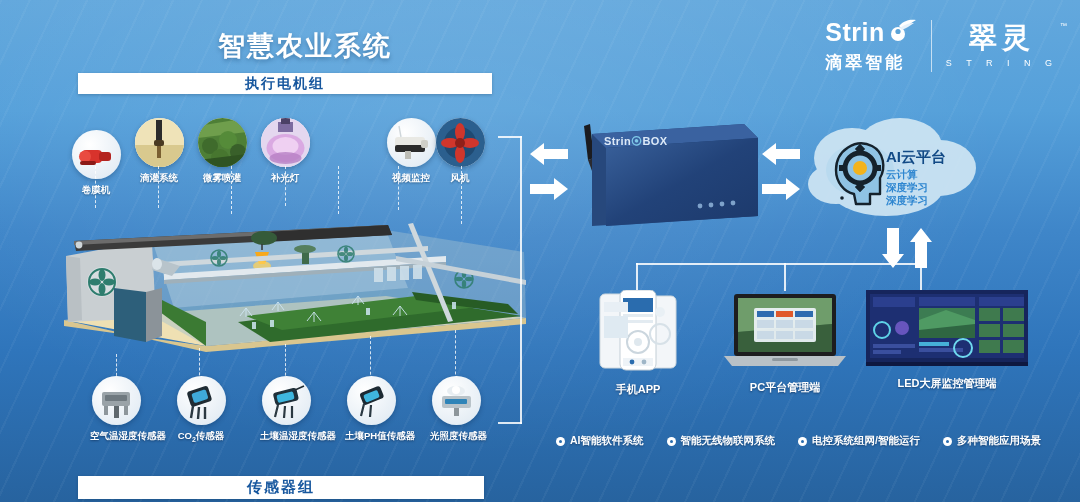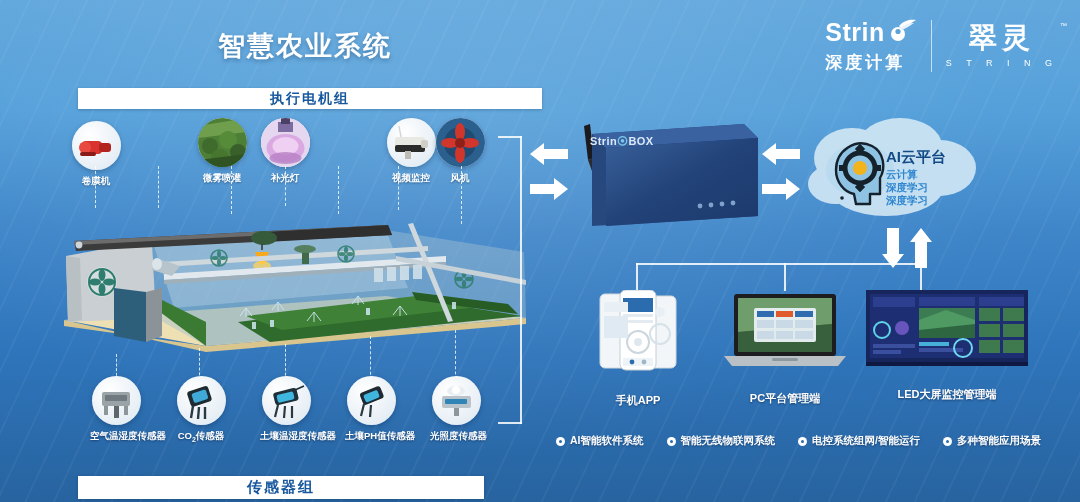--- a/index.html
+++ b/index.html
@@ -51,21 +51,21 @@
   .logo-en2 { font-size:9px; letter-spacing:6px; margin-top:6px; }
   .tm { position:absolute; right:-9px; top:-2px; font-size:7px; }
 
   
   .banner {
     position:absolute; background:#ffffff;
     display:flex; align-items:center; justify-content:center;
     color:#17579e; font-weight:bold; letter-spacing:2px;
     box-shadow:0 1px 3px rgba(0,30,60,.25);
   }
-  #banner-top { left:78px; top:88px; width:464px; height:21px; font-size:14px; }
+  #banner-top { left:78px; top:73px; width:414px; height:21px; font-size:14px; }
   #banner-bottom { left:78px; top:476px; width:406px; height:23px; font-size:15px; }
 
   
   .act-row { position:absolute; left:70px; top:118px; width:420px; height:75px; }
   .act {
     position:absolute; width:52px; text-align:center;
   }
   .circ {
     width:49px; height:49px; border-radius:50%;
     background:radial-gradient(circle at 36% 30%, #ffffff, #e6eef5 72%, #d6e3ee 100%);
@@ -87,30 +87,30 @@
 
   
   .wire { position:absolute; background:rgba(255,255,255,.85); }
   .dashline {
     position:absolute; width:0; border-left:1.5px dashed rgba(255,255,255,.8);
   }
   .fat-arrow { position:absolute; }
 
   
   #stringbox { position:absolute; left:572px; top:118px; width:190px; height:112px; }
-  .box-label { position:absolute; left:18px; top:17px; color:#dce9f7; font-size:11px; font-weight:bold; letter-spacing:.4px;}
+  .box-label { position:absolute; left:32px; top:17px; color:#dce9f7; font-size:11px; font-weight:bold; letter-spacing:.4px;}
 
   
   #cloud { position:absolute; left:800px; top:112px; width:180px; height:116px; }
   .cloud-title { position:absolute; left:86px; top:36px; color:#124a86; font-size:15px; font-weight:bold; }
   .cloud-sub { position:absolute; left:86px; top:56px; color:#2e86d0; font-size:10.5px; font-weight:bold; line-height:13px;}
 
   
   .device { position:absolute; text-align:center; }
-  .device .cap { color:#fff; font-size:11px; font-weight:bold; margin-top:17px;
+  .device .cap { color:#fff; font-size:11px; font-weight:bold; margin-top:6px;
                  text-shadow:0 1px 2px rgba(0,20,50,.5); white-space:nowrap;}
 
   
   .feats { position:absolute; left:556px; top:434px; display:flex; gap:23px; align-items:center; }
   .feat { display:flex; align-items:center; gap:5px; color:#fff; font-size:10.5px; font-weight:bold;
           text-shadow:0 1px 2px rgba(0,20,50,.45); white-space:nowrap;}
   .bullet { width:9px; height:9px; border-radius:50%; background:#fff; position:relative; flex:none;}
   .bullet::after{content:""; position:absolute; left:3px; top:3px; width:3px;height:3px;border-radius:50%;background:#2a6cae;}
 </style>
 </head>
@@ -128,47 +128,59 @@
         <span>Strin</span>
         <span class="logo-bird">
           <svg width="30" height="24" viewBox="0 0 30 24">
             <path d="M4 16 a7 7 0 1 0 7-7 a7 7 0 0 0 -7 7z" fill="#ffffff"></path>
             <circle cx="11" cy="13.5" r="2.6" fill="#5aa3d8"></circle>
             <path d="M12 8 C17 2, 24 1, 29 2 C24 5, 20 8, 15 11 Z" fill="#ffffff"></path>
             <path d="M13 10 C18 6, 23 5, 27 5 C23 8, 19 10, 15 12 Z" fill="#e8f2fb"></path>
           </svg>
         </span>
       </div>
-      <div class="logo-cn">深度计算</div>
+      <div class="logo-cn">滴翠智能</div>
     </div>
     <div class="logo-div"></div>
     <div class="logo-right">
       <div class="logo-cn2">翠灵</div>
       <div class="logo-en2">S T R I N G</div>
       <div class="tm">™</div>
     </div>
   </div>
 
   <div class="banner" id="banner-top">执行电机组</div>
   <div class="banner" id="banner-bottom">传感器组</div>
 
   <div class="act-row">
 
-    <div class="act" style="left:0px;top:3px;">
+    <div class="act" style="left:0px;top:12px;">
       <div class="circ">
         <svg width="49" height="49" viewBox="0 0 49 49">
           <rect x="10" y="20" width="20" height="13" rx="4" fill="#d8332c"></rect>
           <rect x="27" y="22" width="12" height="9" rx="3" fill="#b4241f"></rect>
           <circle cx="13" cy="26.5" r="6" fill="#e94a40"></circle>
           <rect x="8" y="31" width="16" height="4" rx="2" fill="#8c1a16"></rect>
         </svg>
       </div>
       <div class="cap">卷膜机</div>
     </div>
 
+    <div class="act" style="left:63px;top:0;">
+      <div class="circ">
+        <svg width="49" height="49" viewBox="0 0 49 49">
+          <rect x="0" y="0" width="49" height="49" fill="#efe3b8"></rect>
+          <rect x="0" y="27" width="49" height="22" fill="#d9c98e"></rect>
+          <rect x="21" y="2" width="6" height="22" fill="#2b2b2b"></rect>
+          <rect x="19" y="22" width="10" height="6" rx="2" fill="#4a3a22"></rect>
+          <rect x="22" y="28" width="4" height="12" fill="#7a5f31"></rect>
+        </svg>
+      </div>
+      <div class="cap">滴灌系统</div>
+    </div>
 
     <div class="act" style="left:126px;top:0;">
       <div class="circ">
         <svg width="49" height="49" viewBox="0 0 49 49">
           <rect x="0" y="0" width="49" height="49" fill="#4e7f36"></rect>
           <path d="M0 8 L49 0 L49 14 L0 20Z" fill="#6f9e4c"></path>
           <circle cx="12" cy="28" r="8" fill="#3f6b2c"></circle>
           <circle cx="30" cy="22" r="9" fill="#558b39"></circle>
           <circle cx="40" cy="34" r="8" fill="#39602a"></circle>
           <circle cx="22" cy="40" r="9" fill="#47762f"></circle>

